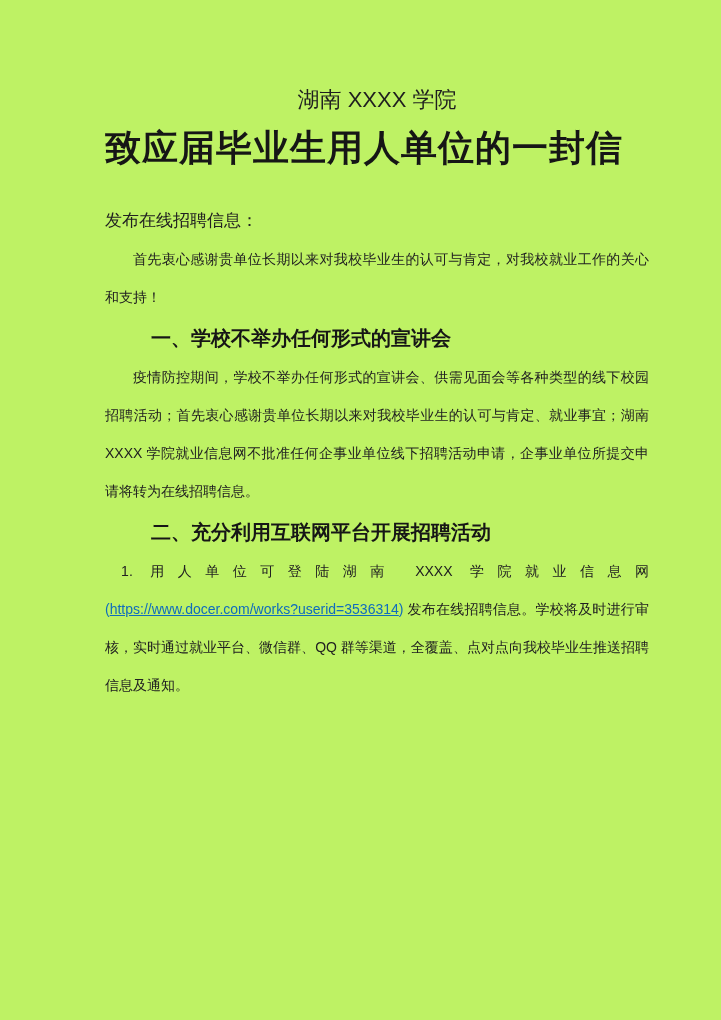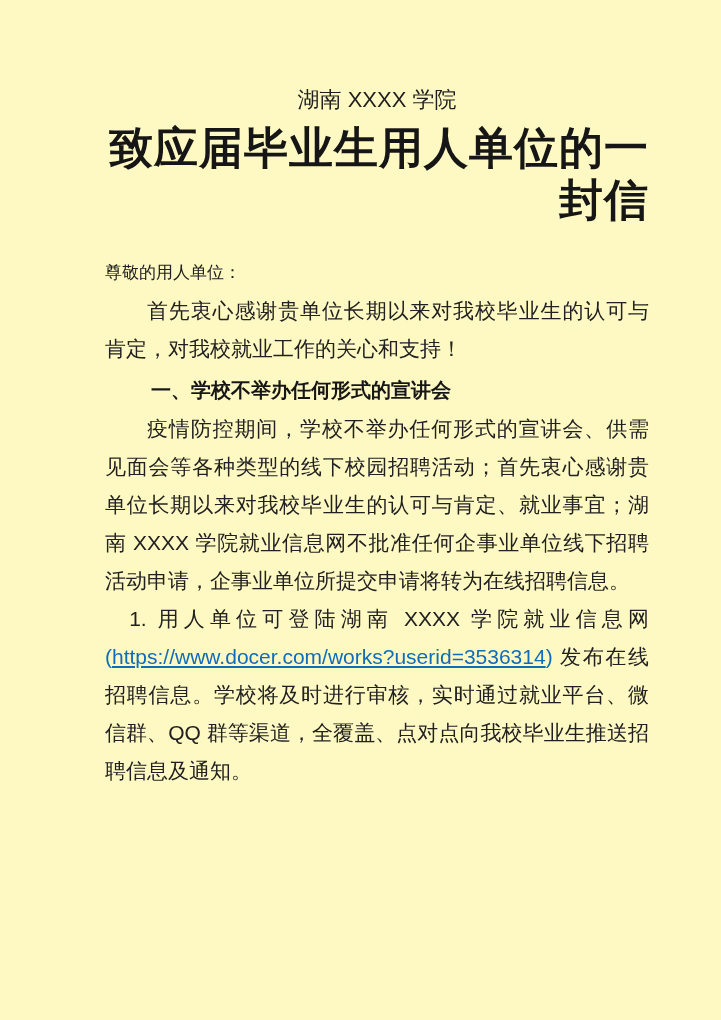--- a/index.html
+++ b/index.html
@@ -12,47 +12,47 @@
     height: 1020px;
     font-family: "Liberation Sans", sans-serif;
     color: #212121;
     overflow: hidden;
   }
   .page {
     box-sizing: border-box;
     width: 721px;
     height: 1020px;
     padding: 84px 72px 40px 105px;
-    background: #fef9c3;
+    background: #bef264;
   }
   .school-name {
     text-align: center;
     font-size: 22px;
     line-height: 32px;
     font-weight: 400;
     color: #1f1f1f;
   }
   .doc-title {
     margin: 6px 0 0 0;
-    text-align: right;
-    font-size: 44px;
+    text-align: left;
+    font-size: 36px;
     line-height: 52px;
     font-weight: 700;
     letter-spacing: 1px;
     color: #161616;
   }
   .salutation {
     margin: 28px 0 0 0;
     font-size: 17px;
     line-height: 38px;
     text-align: justify;
   }
   .body-para {
     margin: 0;
-    font-size: 21px;
+    font-size: 14px;
     line-height: 38px;
     text-align: justify;
     text-justify: inter-character;
   }
   .indent { text-indent: 2em; }
   .num-indent { text-indent: 1.15em; }
   .section-heading {
     margin: 2px 0 0 0;
     font-size: 20px;
     line-height: 40px;
@@ -69,25 +69,26 @@
 </style>
 </head>
 <body style="color: rgb(33, 33, 33); background: rgb(255, 255, 255);">
 
 <div class="page">
 
   <div class="school-name">湖南 XXXX 学院</div>
 
   <h1 class="doc-title">致应届毕业生用人单位的一封信</h1>
 
-  <p class="salutation">尊敬的用人单位：</p>
+  <p class="salutation">发布在线招聘信息：</p>
 
   <p class="body-para indent">首先衷心感谢贵单位长期以来对我校毕业生的认可与肯定，对我校就业工作的关心和支持！</p>
 
 
   <h2 class="section-heading">一、学校不举办任何形式的宣讲会</h2>
 
   <p class="body-para indent">疫情防控期间，学校不举办任何形式的宣讲会、供需见面会等各种类型的线下校园招聘活动；首先衷心感谢贵单位长期以来对我校毕业生的认可与肯定、就业事宜；湖南 XXXX 学院就业信息网不批准任何企事业单位线下招聘活动申请，企事业单位所提交申请将转为在线招聘信息。</p>
 
+  <h2 class="section-heading">二、充分利用互联网平台开展招聘活动</h2>
 
   <p class="body-para num-indent"><span>1. 用人单位可登陆湖南 XXXX 学院就业信息网</span><span class="paren doc-link-color" style="color: rgb(15, 108, 189);">(</span><a class="doc-link" href="#" style="color: rgb(15, 108, 189);">https://www.docer.com/works?userid=3536314</a><span class="paren doc-link-color" style="color: rgb(15, 108, 189);">)</span><span> 发布在线招聘信息。学校将及时进行审核，实时通过就业平台、微信群、QQ 群等渠道，全覆盖、点对点向我校毕业生推送招聘信息及通知。</span></p>
 
 </div>
 
 </body></html>

